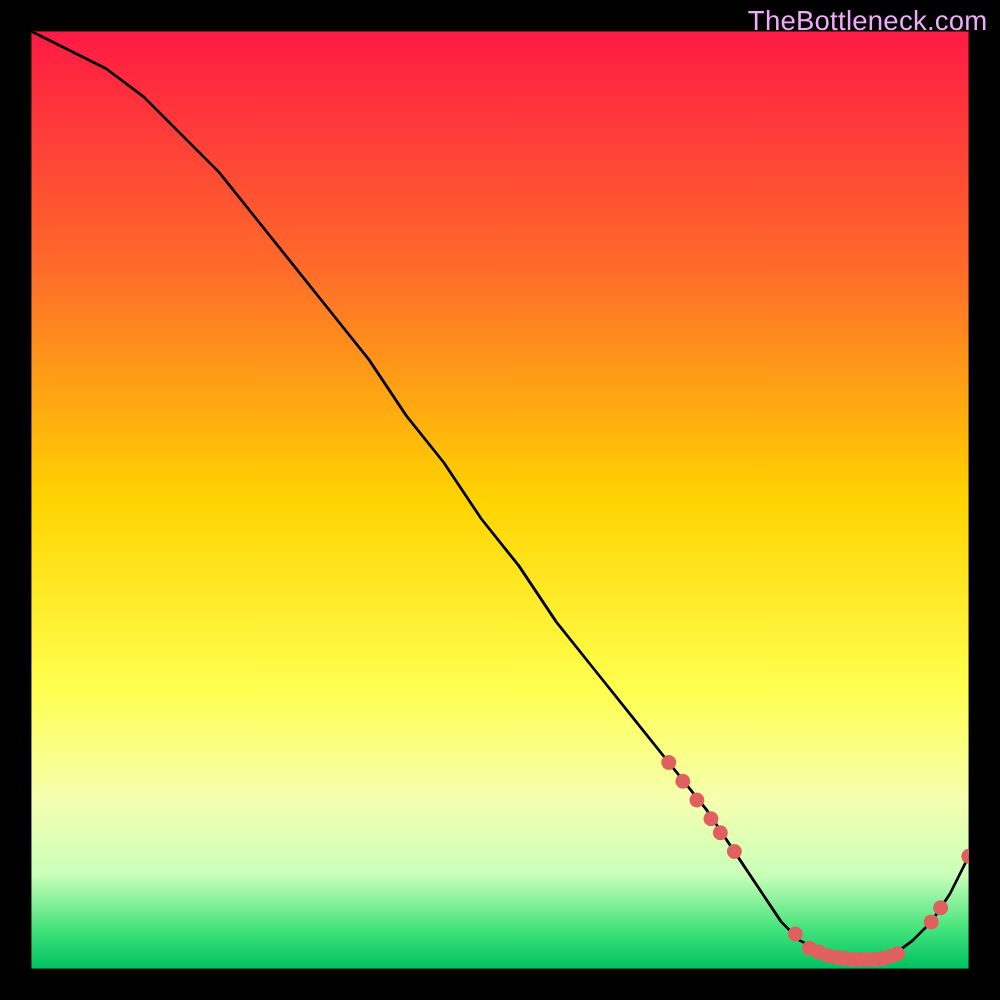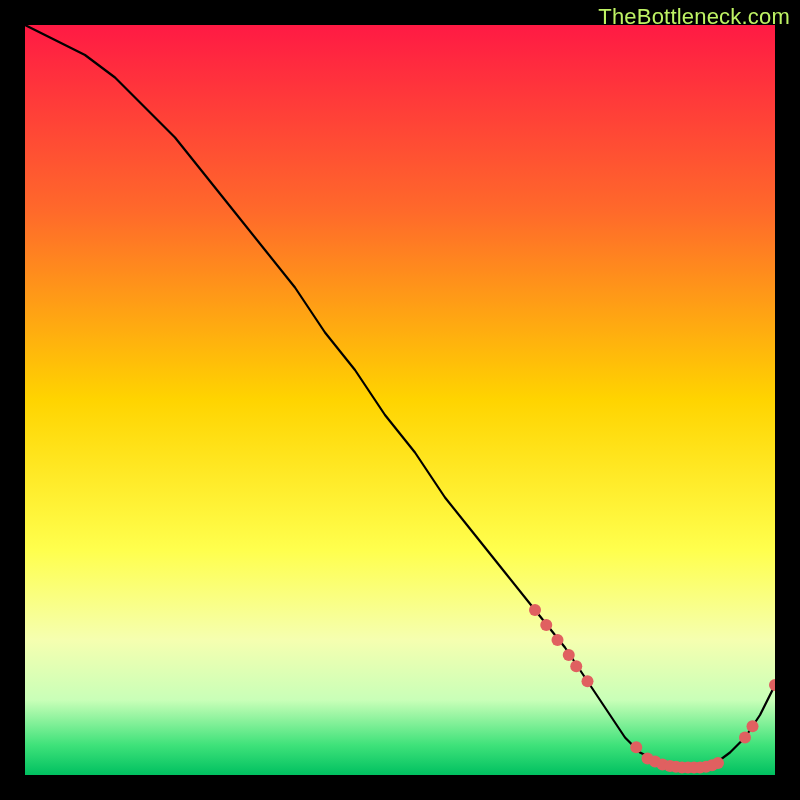--- a/index.html
+++ b/index.html
@@ -21,21 +21,21 @@
     position: absolute;
     left: 25px;
     top: 25px;
     width: 750px;
     height: 750px;
   }
   .watermark {
     position: absolute;
     top: 4px;
     right: 10px;
-    color: #bef264;
+    color: #f0abfc;
     font-size: 22px;
     font-weight: 500;
     font-family: Arial, Helvetica, sans-serif;
     letter-spacing: 0.2px;
   }
 </style>
 </head>
 <body>
 
 <div class="stage">

